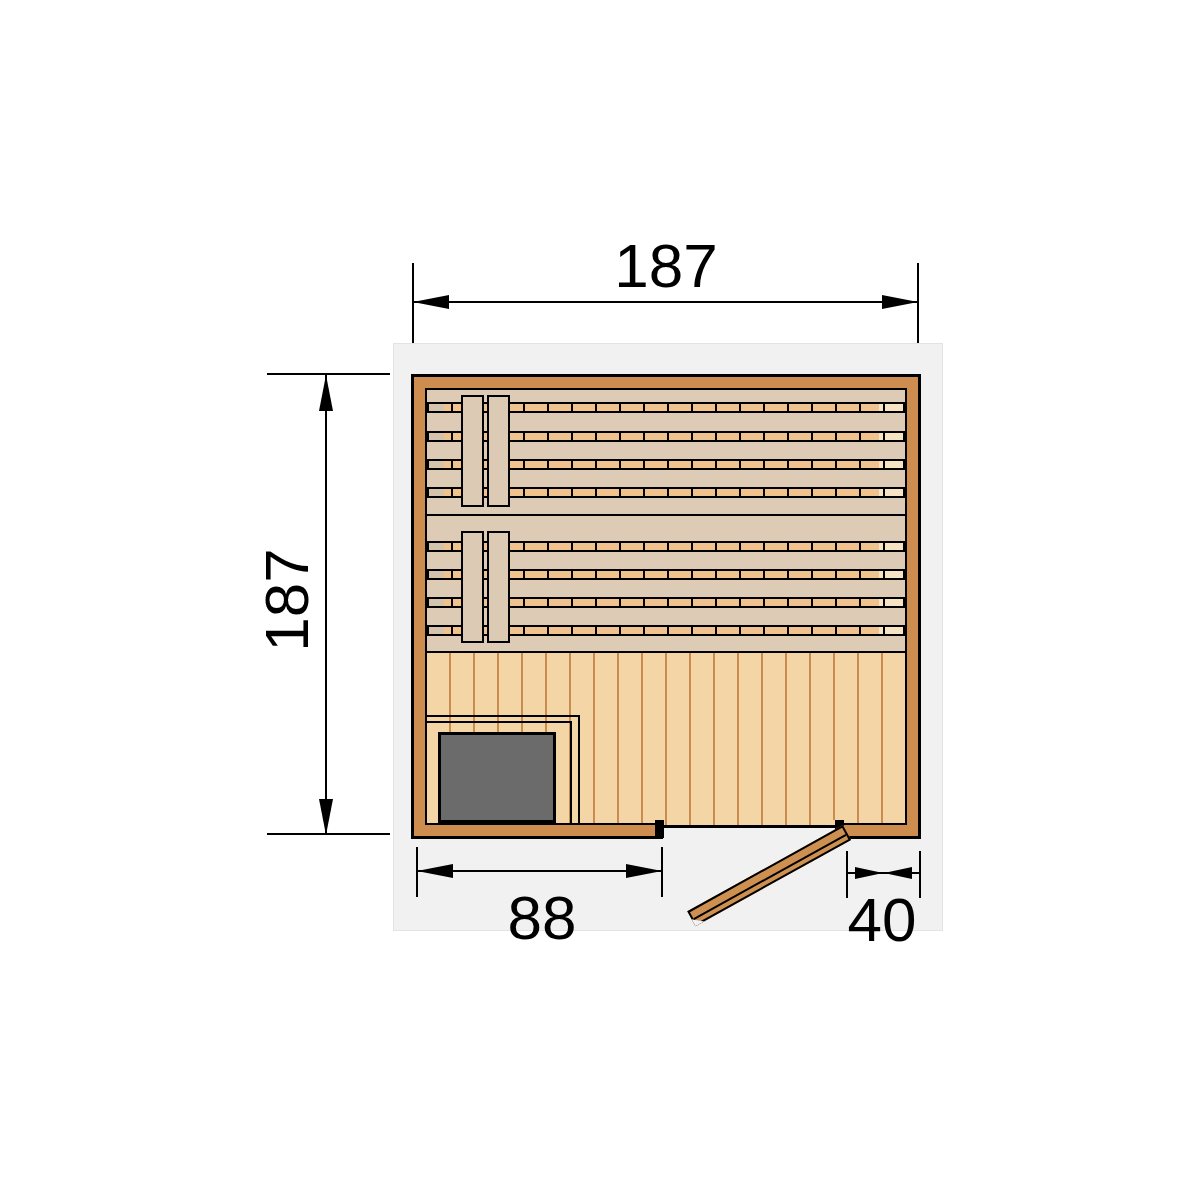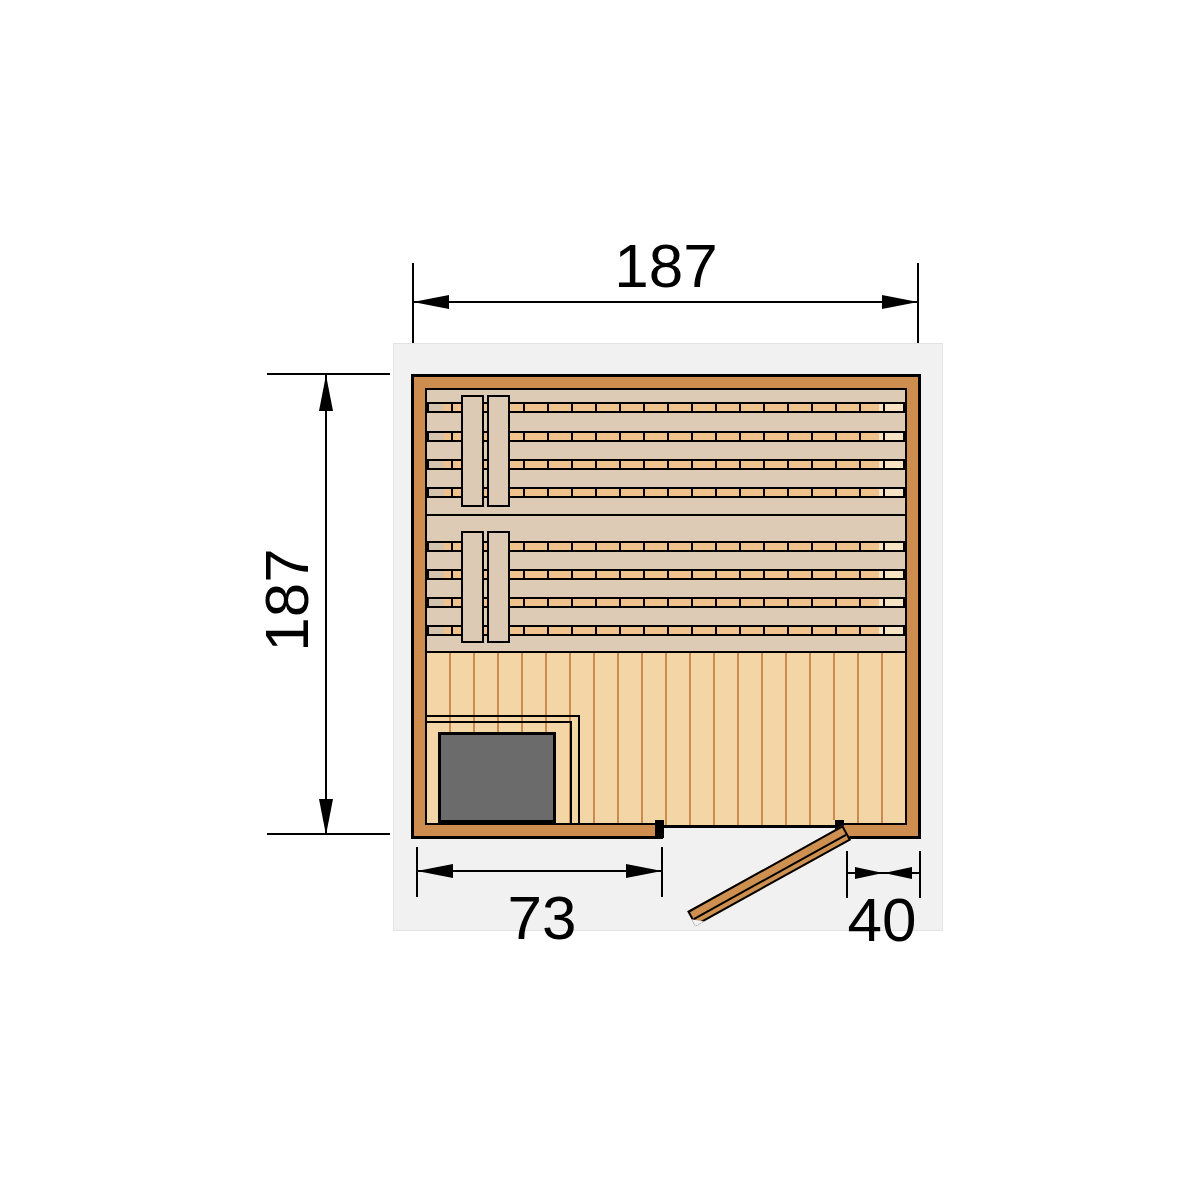--- a/index.html
+++ b/index.html
@@ -132,21 +132,21 @@
   <div class="abs dline" style="left:325px;top:374px;width:2px;height:461px;"></div>
   <div class="abs arr arr-up" style="left:319px;top:375px;"></div>
   <div class="abs arr arr-down" style="left:319px;top:799px;"></div>
   <div class="abs dim-label rot" style="left:167px;top:569px;">187</div>
 
   <div class="abs dline" style="left:416px;top:847px;width:2px;height:50px;"></div>
   <div class="abs dline" style="left:661px;top:847px;width:2px;height:50px;"></div>
   <div class="abs dline" style="left:417px;top:870px;width:245px;height:2px;"></div>
   <div class="abs arr arr-left" style="left:417px;top:864px;"></div>
   <div class="abs arr arr-right" style="left:626px;top:864px;"></div>
-  <div class="abs dim-label" style="left:422px;top:887px;">73</div>
+  <div class="abs dim-label" style="left:422px;top:887px;">88</div>
 
   <div class="abs dline" style="left:846px;top:851px;width:2px;height:47px;"></div>
   <div class="abs dline" style="left:919px;top:851px;width:2px;height:47px;"></div>
   <div class="abs dline" style="left:847px;top:872px;width:73px;height:2px;"></div>
   <div class="abs arr arr-in-r" style="left:855px;top:867px;"></div>
   <div class="abs arr arr-in-l" style="left:884px;top:867px;"></div>
   <div class="abs dim-label" style="left:762px;top:889px;">40</div>
 
 </div>
 

